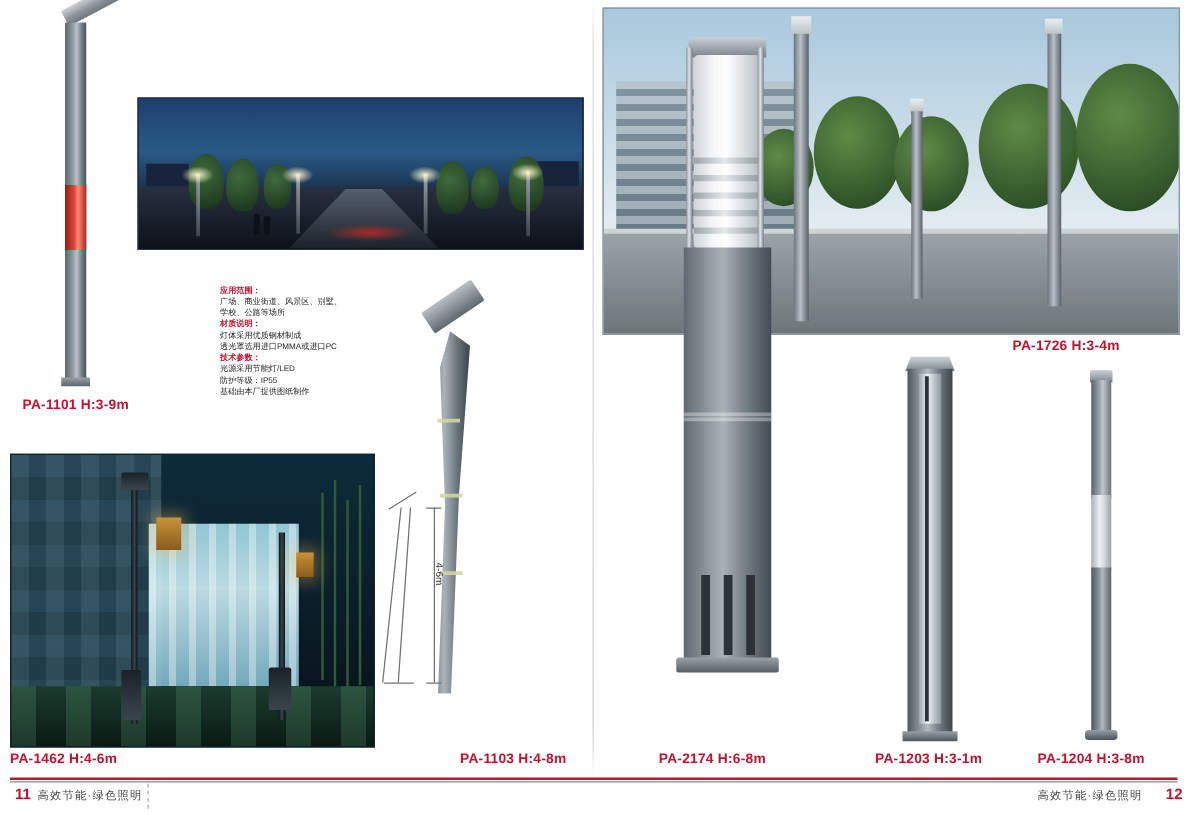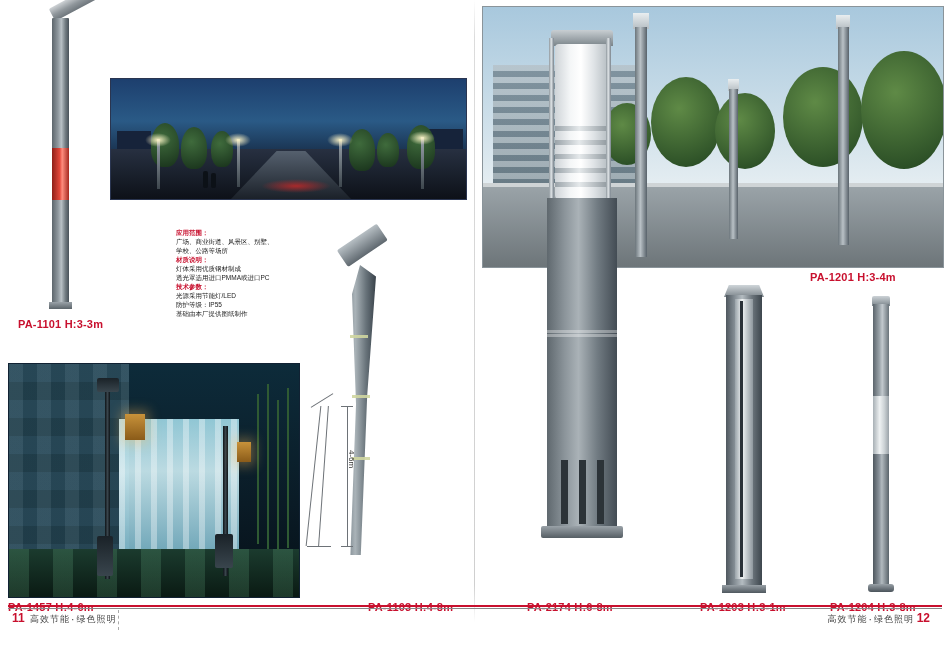--- a/index.html
+++ b/index.html
@@ -15,34 +15,34 @@
   }
 
   
   .gutter{
     position:absolute;left:474px;top:0;width:1px;height:622px;
     background:linear-gradient(to bottom,#ffffff 0%,#dcdcdc 6%,#cfcfcf 94%,#ffffff 100%);
   }
 
   
   .footer{
-    position:absolute;left:0;right:0;bottom:0;height:48px;margin-top:44px;
+    position:absolute;left:0;right:0;bottom:0;height:31px;margin-top:44px;
   }
   .footrule{
     position:absolute;left:8px;right:8px;top:0;height:2px;
     background:#c8102e;
   }
   .footrule2{
     position:absolute;left:8px;right:8px;top:3px;height:1px;background:#888;
   }
   .pgnum{
     position:absolute;top:6px;font-size:12px;color:#c8102e;font-weight:bold;
   }
   .foottxt{
-    position:absolute;top:8px;font-size:9px;color:#444;letter-spacing:1px;font-family:Liberation Mono, monospace;
+    position:absolute;top:8px;font-size:9px;color:#444;letter-spacing:1px;
   }
   .footdash{
     position:absolute;top:5px;width:1px;height:20px;
     border-left:1px dashed #aaa;
   }
 
   
 
   
   .pole1101{position:absolute;left:38px;top:8px;width:60px;height:300px;}
@@ -190,21 +190,21 @@
 
   <div class="gutter"></div>
 
   <div class="pole1101">
     <div class="p1101-arm"></div>
 
     <div class="p1101-body"></div>
     <div class="p1101-red"></div>
     <div class="p1101-base"></div>
   </div>
-  <div class="lbl1101 code">PA-1101 H:3-3m</div>
+  <div class="lbl1101 code">PA-1101 H:3-9m</div>
 
   <div class="photo-night">
     <div class="pn-sky"></div>
     <div class="pn-bldg" style="left:6px;top:52px;width:34px;height:28px;"></div>
     <div class="pn-bldg" style="left:312px;top:50px;width:40px;height:30px;"></div>
     <div class="pn-ground"></div>
     <div class="pn-path"></div>
 
     <div class="pn-tree" style="left:70px;top:48px;"></div>
     <div class="pn-tree" style="left:100px;top:52px;height:36px;width:22px;"></div>
@@ -256,21 +256,21 @@
 
     <div class="p2-pole" style="left:96px;top:20px;height:195px;"></div>
     <div class="p2-head" style="left:88px;top:14px;width:22px;height:14px;"></div>
     <div class="p2-lampbox" style="left:116px;top:50px;"></div>
     <div class="p2-head" style="left:88px;top:172px;"></div>
 
     <div class="p2-pole" style="left:214px;top:62px;height:150px;"></div>
     <div class="p2-lampbox" style="left:228px;top:78px;width:14px;height:20px;"></div>
     <div class="p2-head" style="left:206px;top:170px;width:18px;height:34px;"></div>
   </div>
-  <div class="lbl1102 code">PA-1457 H:4-6m</div>
+  <div class="lbl1102 code">PA-1462 H:4-6m</div>
 
   <div class="pole1103">
     <div class="p3-top"></div>
     <div class="p3-body"></div>
     <div class="p3-stripe" style="left:40px;top:90px;"></div>
     <div class="p3-stripe" style="left:42px;top:150px;"></div>
     <div class="p3-stripe" style="left:42px;top:212px;"></div>
   </div>
 
   <div class="draw1103">
@@ -301,21 +301,21 @@
 
     <div class="ps-polehead" style="left:150px;top:6px;width:16px;height:16px;"></div>
     <div class="ps-pole" style="left:152px;top:20px;width:12px;height:230px;"></div>
 
     <div class="ps-polehead" style="left:245px;top:72px;width:11px;height:12px;"></div>
     <div class="ps-pole" style="left:246px;top:82px;width:9px;height:150px;"></div>
 
     <div class="ps-polehead" style="left:353px;top:8px;width:14px;height:14px;"></div>
     <div class="ps-pole" style="left:355px;top:20px;width:11px;height:218px;"></div>
   </div>
-  <div class="lbl1201 code">PA-1201 H:3-4m</div>
+  <div class="lbl1201 code">PA-1726 H:3-4m</div>
 
   <div class="pole1202">
     <div class="b2-cap"></div>
     <div class="b2-diff"></div>
     <div class="b2-fin" style="top:96px;"></div>
     <div class="b2-fin" style="top:110px;"></div>
     <div class="b2-fin" style="top:124px;"></div>
     <div class="b2-fin" style="top:138px;"></div>
     <div class="b2-fin" style="top:152px;"></div>
     <div class="b2-rail" style="left:24px;"></div>
@@ -348,16 +348,16 @@
   </div>
   <div class="lbl1204 code">PA-1204 H:3-8m</div>
 
   <div class="footer">
     <div class="footrule"></div>
     <div class="footrule2"></div>
     <div class="pgnum" style="left:12px;">11</div>
     <div class="foottxt" style="left:30px;">高效节能·绿色照明</div>
     <div class="footdash" style="left:118px;"></div>
     <div class="foottxt" style="right:36px;">高效节能·绿色照明</div>
-    <div class="pgnum" style="right:20px;">12</div>
+    <div class="pgnum" style="right:4px;">12</div>
   </div>
 
 </div>
 
 </body></html>

